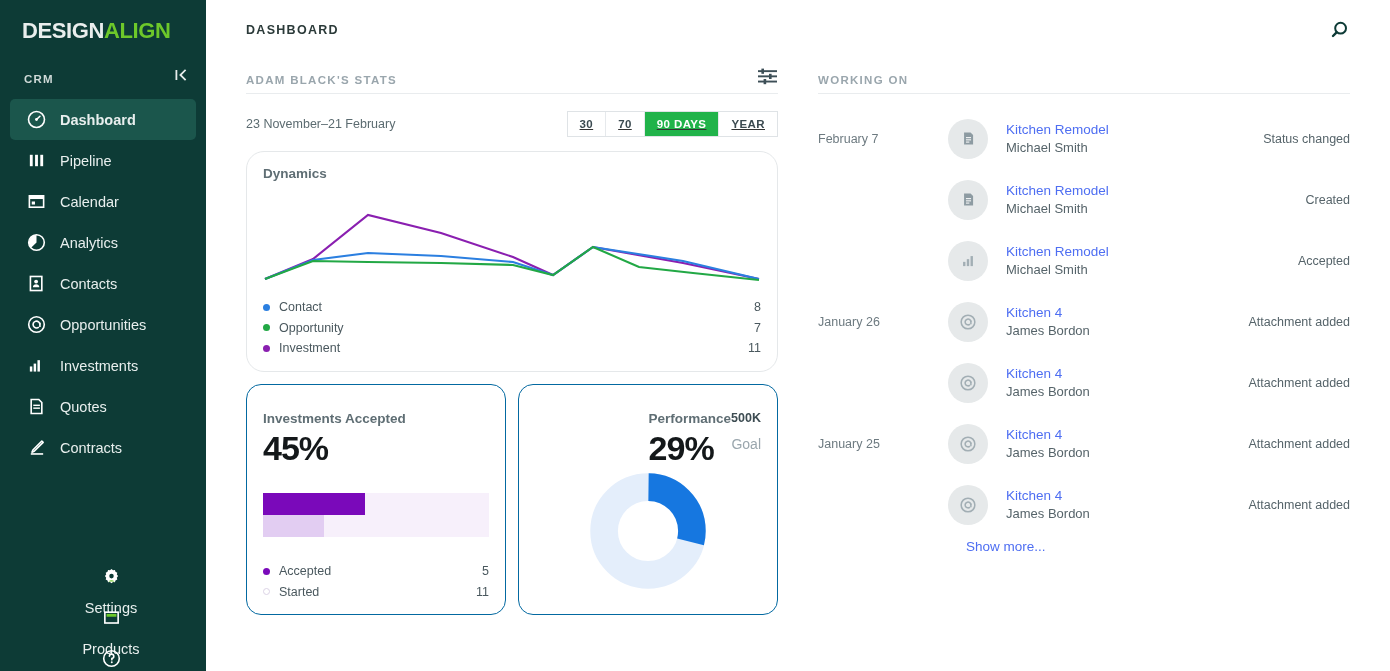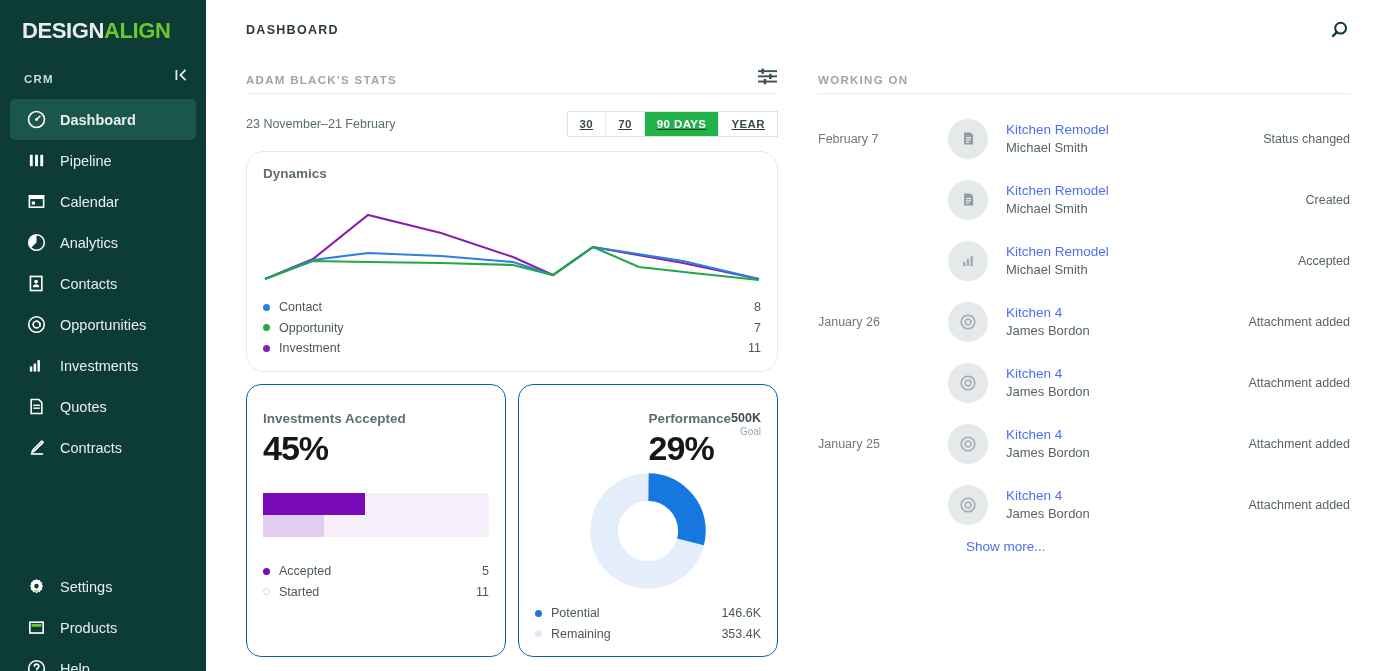--- a/index.html
+++ b/index.html
@@ -47,21 +47,21 @@
     padding-left: 16px;
     border-radius: 5px;
     color: #e8efee; font-size: 14.5px;
     cursor: pointer;
   }
   .nav-item.active { background: #1b564c; font-weight: bold; }
   .nav-icon { width: 20px; height: 20px; flex: 0 0 20px;
               display: flex; align-items: center; justify-content: center; }
   .nav-icon svg { display: block; }
   .nav-bottom { position: absolute; left: 0; right: 0; bottom: -18px; }
-  .nav-bottom .nav-item { margin-bottom: 0; }
+  .nav-bottom .nav-item { margin-bottom: 0; flex-direction: column; }
 
   
   .main {
     flex: 1; height: 671px; position: relative;
     background: #fff; overflow: hidden;
   }
   .topbar {
     height: 60px; display: flex; align-items: center;
     justify-content: space-between;
     padding: 0 40px 0 40px;
@@ -124,21 +124,21 @@
   .dot { width: 7px; height: 7px; border-radius: 50%; margin-right: 9px; flex: 0 0 7px; }
   .dot.hollow { background: #fff !important; border: 1px solid #dcd3e6; }
   .legend-label { flex: 1; }
   .legend-val { color: #4a585e; }
 
   .cards2 { display: flex; gap: 12px; margin-top: 12px; }
   .mini { flex: 1; border: 1px solid #0369a1; border-radius: 15px; padding: 26px 16px 12px 16px; }
   .mini-head { display: flex; justify-content: flex-end; align-items: flex-start; }
   .goal-wrap { text-align: right; }
   .goal-val { font-size: 12.5px; font-weight: bold; color: #3d4c52; }
-  .goal-lbl { font-size: 10px; color: #9aa6ad; margin-top: 1px; }
+  .goal-lbl { font-size: 14px; color: #9aa6ad; margin-top: 11px; }
   .big-pct {
     font-size: 34px; font-weight: bold; color: #14181a;
     letter-spacing: -1px; margin-top: 4px; line-height: 1.1;
   }
   .bars { margin-top: 26px; }
   .bar-track { background: #f7f0fb; height: 22px; width: 100%; position: relative; }
   .bar-track + .bar-track { margin-top: 0; }
   .bar-fill { height: 100%; }
   .mini-legend { margin-top: 24px; }
   .donut-wrap { display: flex; justify-content: center; margin-top: 6px; }
@@ -422,32 +422,20 @@
                 <div class="goal-val">500K</div>
                 <div class="goal-lbl">Goal</div>
               </div>
             </div>
             <div class="donut-wrap">
               <svg width="116" height="116" viewBox="0 0 42 42">
                 <circle cx="21" cy="21" r="15.9" fill="transparent" stroke="#e4eefb" stroke-width="10"></circle>
                 <circle cx="21" cy="21" r="15.9" fill="transparent" stroke="#1677e0" stroke-width="10" stroke-dasharray="29 71" stroke-dashoffset="25"></circle>
               </svg>
             </div>
-            <div class="mini-legend" style="margin-top:14px">
-              <div class="legend-row">
-                <span class="dot" style="background:#1677e0"></span>
-                <span class="legend-label">Potential</span>
-                <span class="legend-val">146.6K</span>
-              </div>
-              <div class="legend-row">
-                <span class="dot" style="background:#dfeafa"></span>
-                <span class="legend-label">Remaining</span>
-                <span class="legend-val">353.4K</span>
-              </div>
-            </div>
           </div>
 
         </div>
       </div>
 
       <div class="col-right">
         <div class="sec-head">
           <span class="sec-title">WORKING ON</span>
         </div>
 

